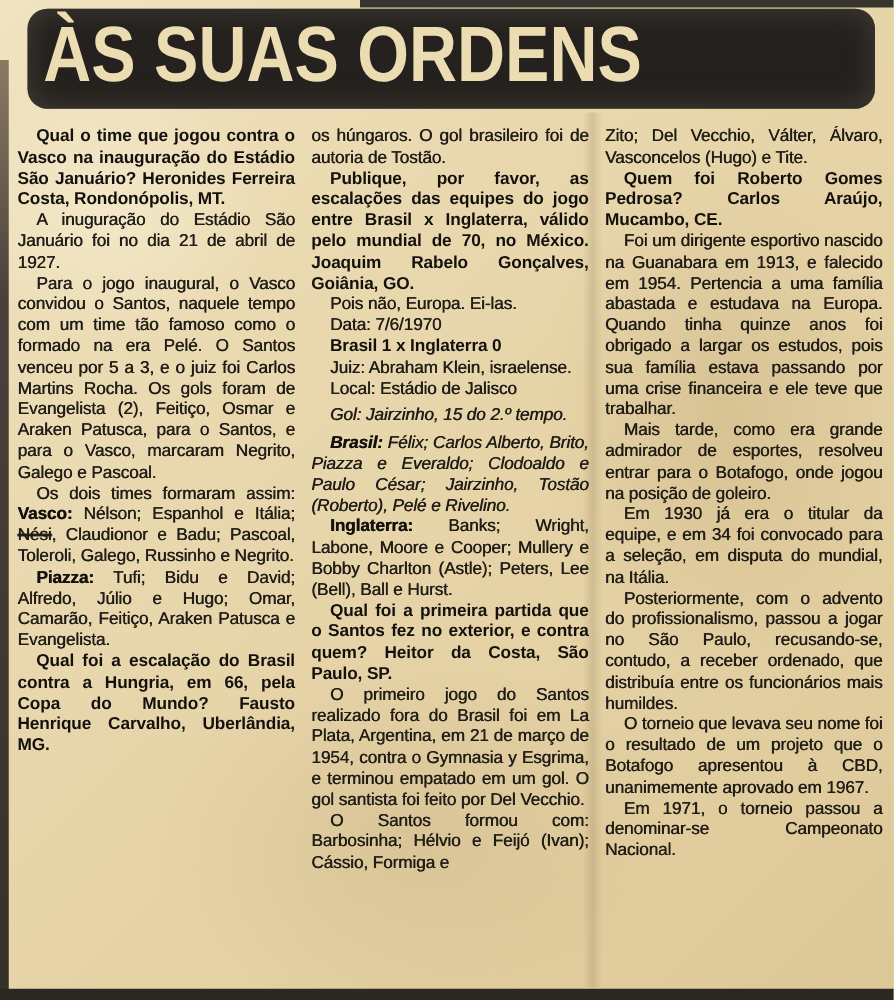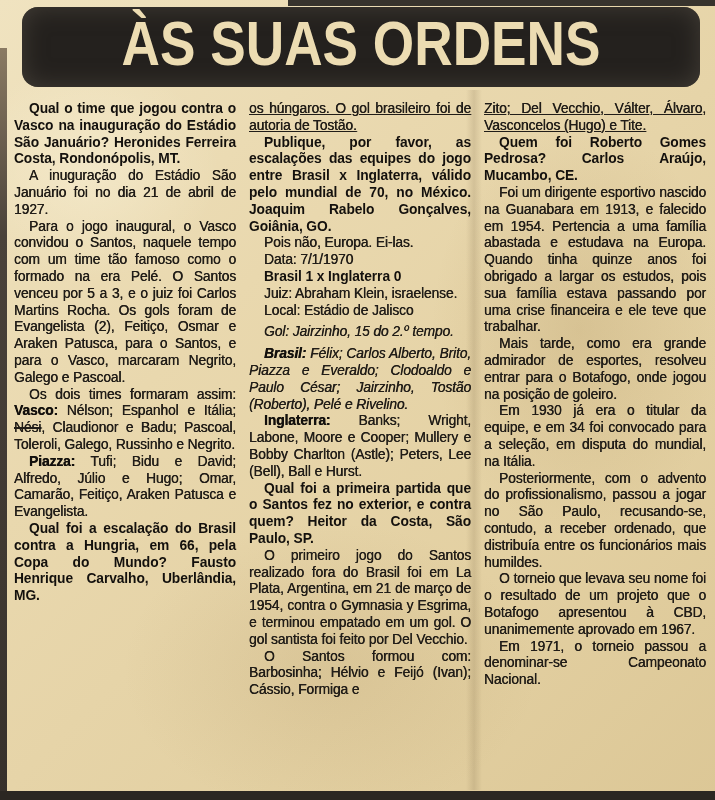--- a/index.html
+++ b/index.html
@@ -17,31 +17,31 @@
   .s1{left:430px;top:120px;width:300px;height:420px;
       background:radial-gradient(ellipse at center,rgba(160,130,75,.20),rgba(160,130,75,0) 70%);}
   .s2{left:120px;top:520px;width:420px;height:300px;
       background:radial-gradient(ellipse at center,rgba(150,120,70,.14),rgba(150,120,70,0) 70%);}
   .s3{left:-40px;top:60px;width:260px;height:220px;
       background:radial-gradient(ellipse at center,rgba(255,250,230,.35),rgba(255,250,230,0) 70%);}
   .crease{position:absolute;left:466px;top:90px;width:16px;height:700px;
       background:linear-gradient(90deg,rgba(90,70,40,0),rgba(90,70,40,.15),rgba(90,70,40,0));}
   
   .banner{position:absolute;left:22px;top:7px;width:678px;height:80px;border-radius:16px;
-          background:#24211e;display:flex;align-items:center;justify-content:center;
+          background:#24211e;display:flex;align-items:center;
           box-shadow:inset 0 0 24px rgba(70,64,56,.9);}
   .title{color:#ecdcb2;font-weight:700;font-size:56px;line-height:1;white-space:nowrap;
          letter-spacing:0px;transform:scale(.95,1.12);padding-bottom:6px;}
   
   .cols{position:absolute;left:14px;top:101px;width:692px;height:692px;
         display:flex;gap:13px;}
   .col{width:222px;font-size:13.8px;line-height:16.8px;letter-spacing:-.1px;
        text-align:justify;color:#221e19;}
   .col p{margin:0;text-indent:15px;}
-  .col p.noindent{text-indent:0;text-decoration:underline;}
+  .col p.noindent{text-indent:0;}
   .col p.gap{margin-top:5px;font-style:italic;}
   .col p.q{font-weight:700;color:#13100d;}
   .col p.a{font-weight:400;color:#211d18;text-shadow:.35px 0 0 currentColor;}
   .col p.a b{font-weight:700;color:#13100d;}
   .col s{text-decoration-thickness:2px;}
 </style>
 </head>
 <body>
 
 <div class="page">
@@ -64,21 +64,21 @@
         <p class="a">A inuguração do Estádio São Januário foi no dia 21 de abril de 1927.</p>
         <p class="a">Para o jogo inaugural, o Vasco convidou o Santos, naquele tempo com um time tão famoso como o formado na era Pelé. O Santos venceu por 5 a 3, e o juiz foi Carlos Martins Rocha. Os gols foram de Evangelista (2), Feitiço, Osmar e Araken Patusca, para o Santos, e para o Vasco, marcaram Negrito, Galego e Pascoal.</p>
         <p class="a">Os dois times formaram assim: <b>Vasco:</b> Nélson; Espanhol e Itália; <s>Nési</s>, Claudionor e Badu; Pascoal, Toleroli, Galego, Russinho e Negrito.</p>
         <p class="a"><b>Piazza:</b> Tufi; Bidu e David; Alfredo, Júlio e Hugo; Omar, Camarão, Feitiço, Araken Patusca e Evangelista.</p>
         <p class="q">Qual foi a escalação do Brasil contra a Hungria, em 66, pela Copa do Mundo? Fausto Henrique Carvalho, Uberlândia, MG.</p>
       </div>
     <div class="col">
         <p class="a noindent">os húngaros. O gol brasileiro foi de autoria de Tostão.</p>
         <p class="q">Publique, por favor, as escalações das equipes do jogo entre Brasil x Inglaterra, válido pelo mundial de 70, no México. Joaquim Rabelo Gonçalves, Goiânia, GO.</p>
         <p class="a">Pois não, Europa. Ei-las.</p>
-        <p class="a">Data: 7/1/1970</p>
+        <p class="a">Data: 7/6/1970</p>
         <p class="q">Brasil 1 x Inglaterra 0</p>
         <p class="a">Juiz: Abraham Klein, israelense.</p>
         <p class="a">Local: Estádio de Jalisco</p>
         <p class="a gap">Gol: Jairzinho, 15 do 2.º tempo.</p>
         <p class="a gap"><b>Brasil:</b> Félix; Carlos Alberto, Brito, Piazza e Everaldo; Clodoaldo e Paulo César; Jairzinho, Tostão (Roberto), Pelé e Rivelino.</p>
         <p class="a"><b>Inglaterra:</b> Banks; Wright, Labone, Moore e Cooper; Mullery e Bobby Charlton (Astle); Peters, Lee (Bell), Ball e Hurst.</p>
         <p class="q">Qual foi a primeira partida que o Santos fez no exterior, e contra quem? Heitor da Costa, São Paulo, SP.</p>
         <p class="a">O primeiro jogo do Santos realizado fora do Brasil foi em La Plata, Argentina, em 21 de março de 1954, contra o Gymnasia y Esgrima, e terminou empatado em um gol. O gol santista foi feito por Del Vecchio.</p>
         <p class="a">O Santos formou com: Barbosinha; Hélvio e Feijó (Ivan); Cássio, Formiga e</p>
       </div>

